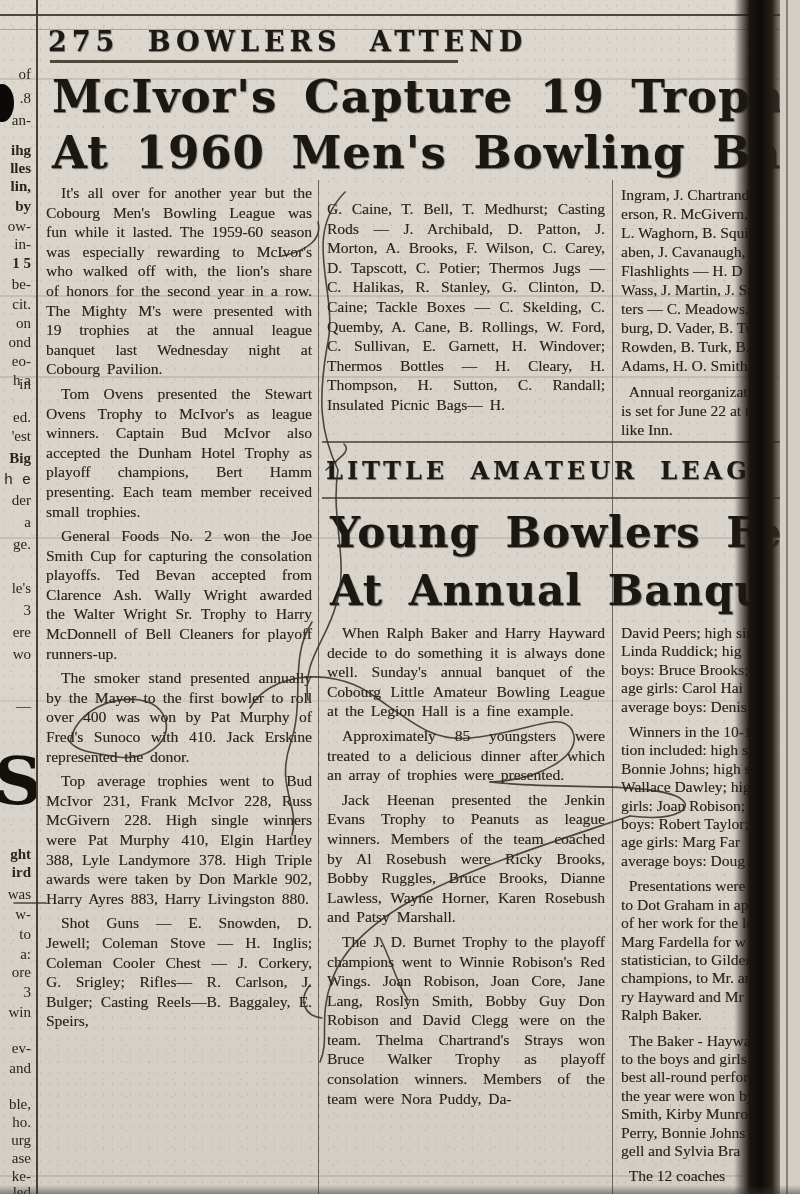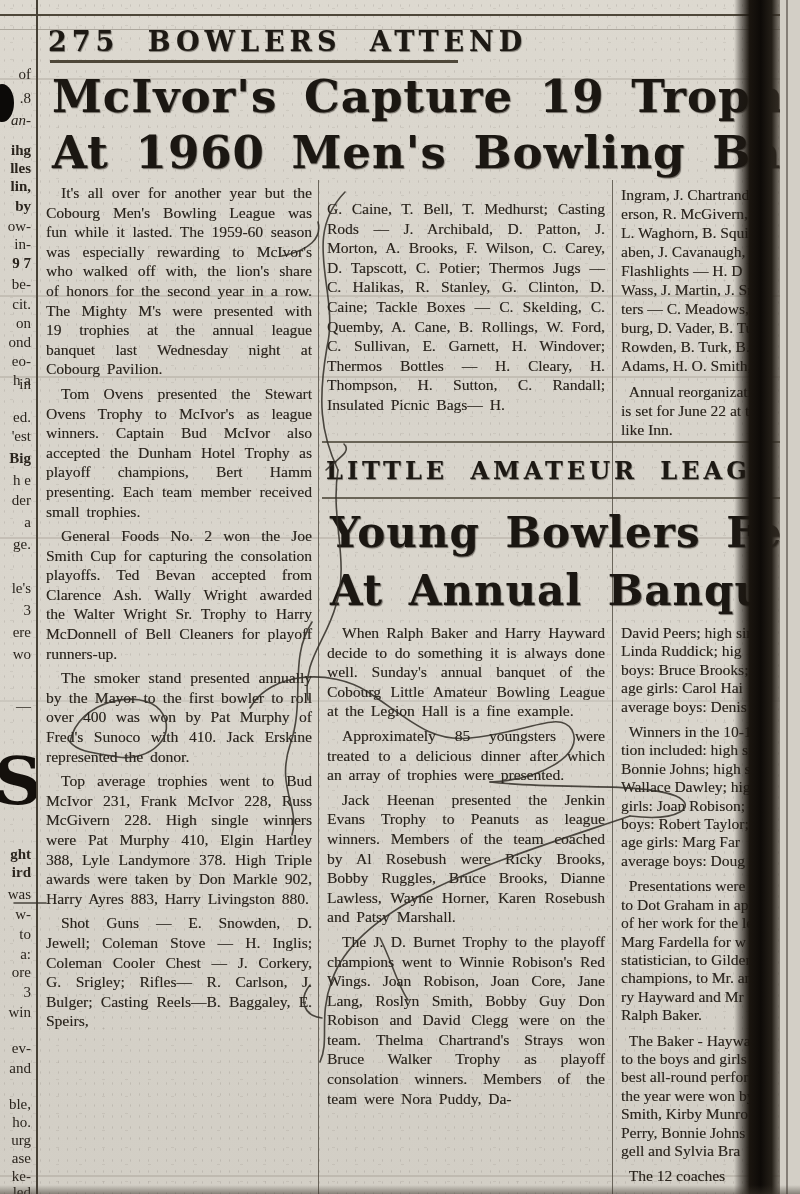--- a/index.html
+++ b/index.html
@@ -57,39 +57,39 @@
 </style>
 </head>
 <body>
 
 <div class="paper">
 
   <div style="position:absolute;left:0;top:0;width:36px;height:1194px;">
 
   <div class="frag" style="top: 66px;">of</div>
       <div class="frag" style="top: 90px;">.8</div>
-      <div class="frag" style="top: 112px; font-style: italic;">an-</div>
+      <div class="frag" style="top: 112px;">an-</div>
       <div class="frag b" style="top: 142px;">ihg</div>
       <div class="frag b" style="top: 160px;">lles</div>
       <div class="frag b" style="top: 178px; margin-left: 41px;">lin,</div>
       <div class="frag b" style="top: 198px;">by</div>
       <div class="frag" style="top: 218px;">ow-</div>
       <div class="frag" style="top: 236px;">in-</div>
-      <div class="frag b" style="top: 255px;">9 7</div>
+      <div class="frag b" style="top: 255px;">1 5</div>
       <div class="frag" style="top: 276px;">be-</div>
       <div class="frag" style="top: 296px;">cit.</div>
       <div class="frag" style="top: 315px;">on</div>
       <div class="frag" style="top: 334px;">ond</div>
       <div class="frag" style="top: 353px;">eo-</div>
       <div class="frag" style="top: 372px;">h a</div>
       <div class="frag" style="top: 376px;">in</div>
       <div class="frag" style="top: 409px;">ed.</div>
       <div class="frag" style="top: 428px;">'est</div>
       <div class="frag b" style="top: 450px;">Big</div>
-      <div class="frag" style="top: 472px;">h e</div>
+      <div class="frag" style="top: 472px; font-family: Liberation Mono, monospace;">h e</div>
       <div class="frag" style="top: 492px;">der</div>
       <div class="frag" style="top: 514px;">a</div>
       <div class="frag" style="top: 536px; margin-left: 17px;">ge.</div>
       <div class="frag" style="top: 580px;">le's</div>
       <div class="frag" style="top: 602px;">3</div>
       <div class="frag" style="top: 624px;">ere</div>
       <div class="frag" style="top: 646px;">wo</div>
       <div class="frag" style="top: 698px;">—</div>
       <div class="frag huge" style="top: 742px;">S</div>
       <div class="frag b" style="top: 846px;">ght</div>

